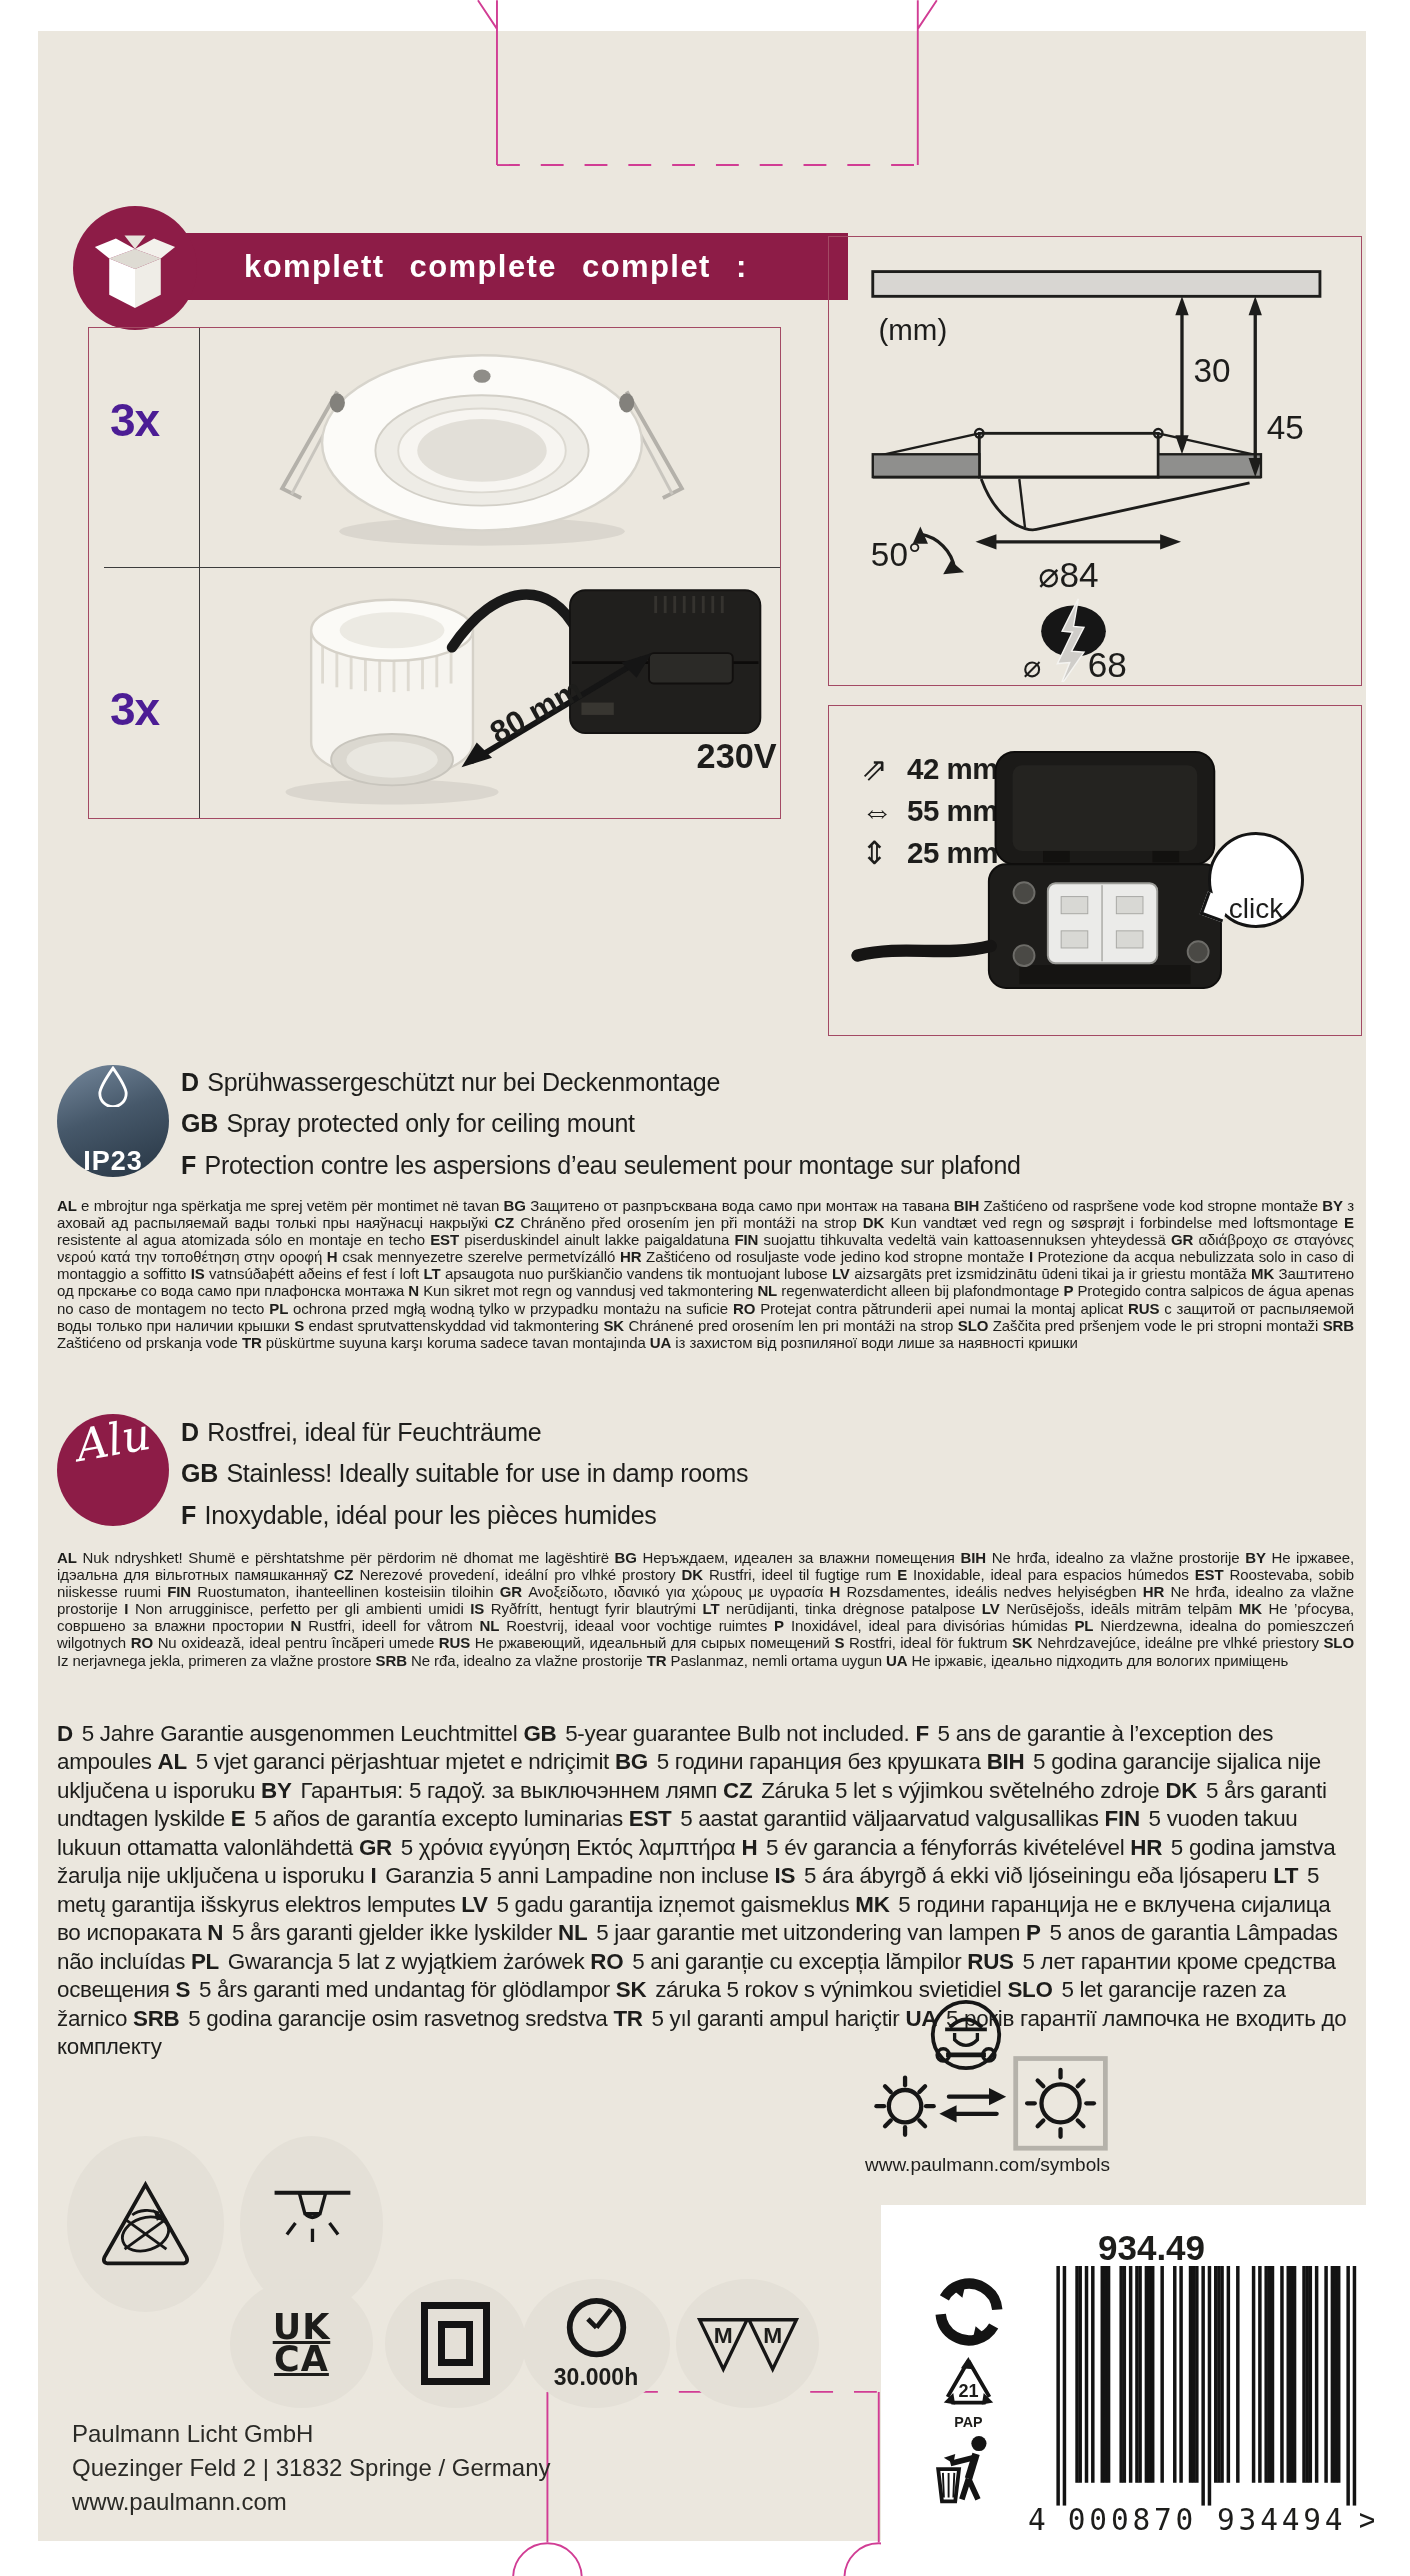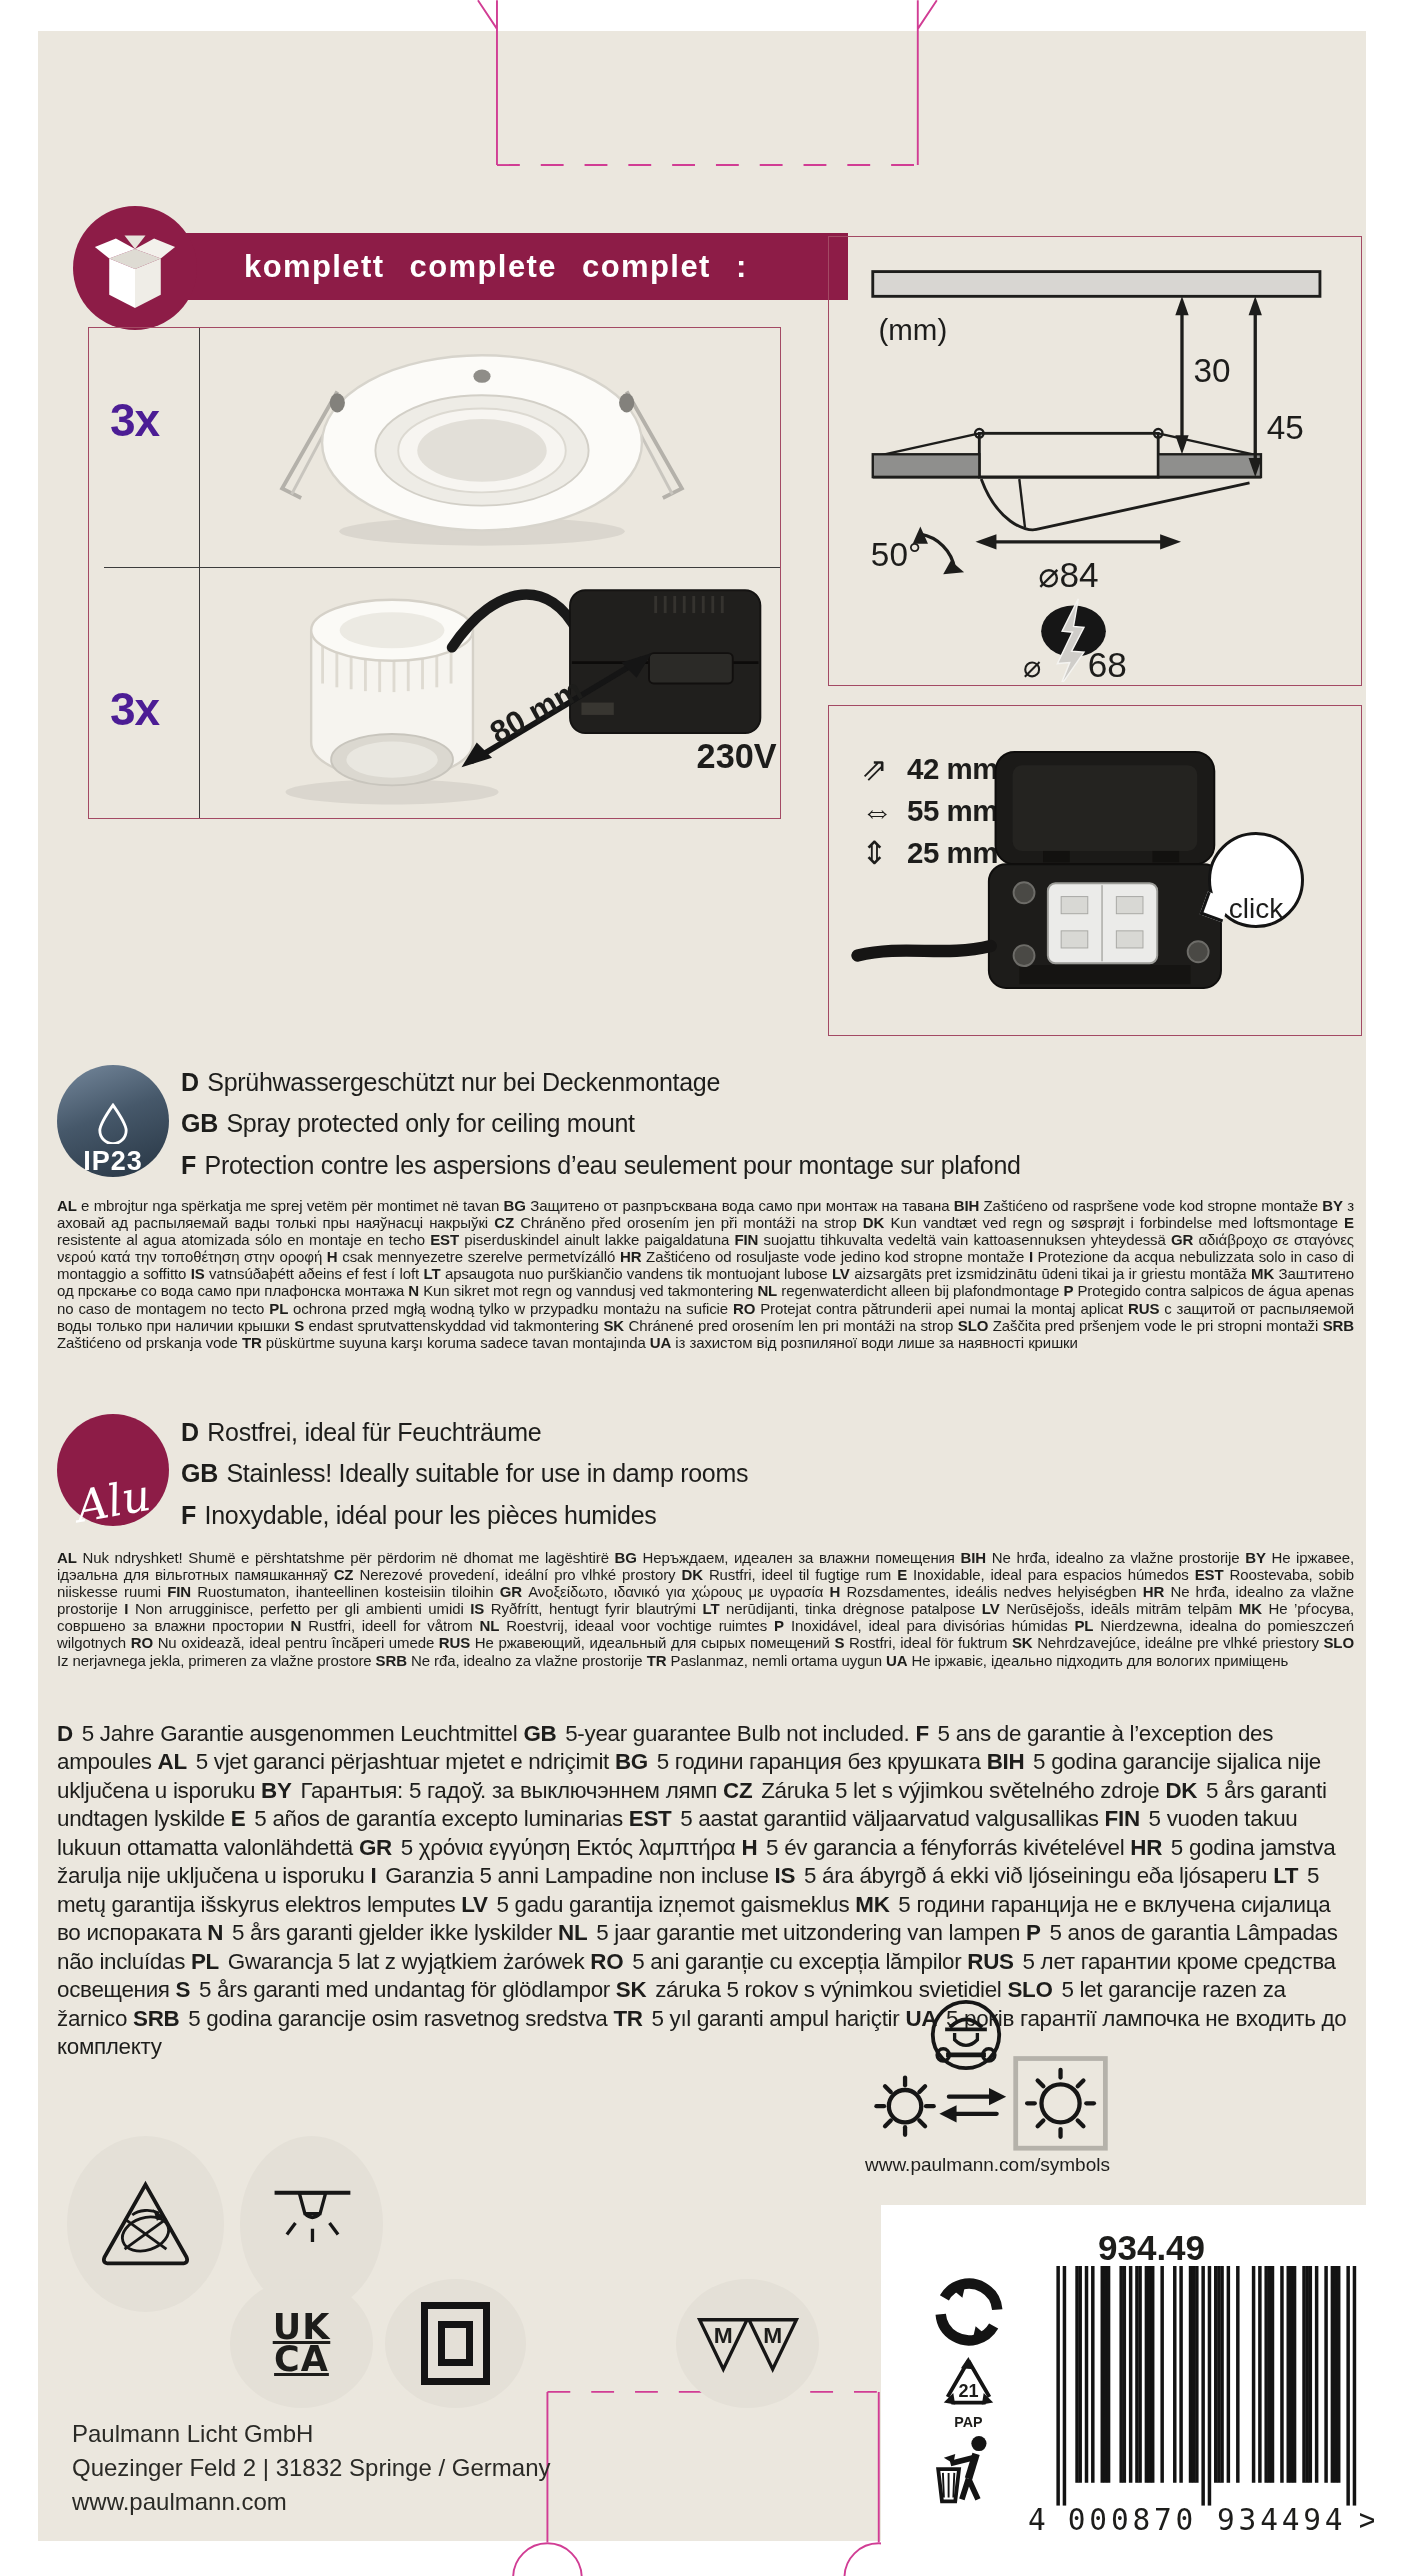--- a/index.html
+++ b/index.html
@@ -29,21 +29,21 @@
   .dimrow .ic{width:46px;font-size:32px;color:#1d1d1b;}
   .dimrow .tx{font-size:29.5px;font-weight:600;letter-spacing:-0.5px;}
   .click-bubble{position:absolute;left:379px;top:126px;width:90px;height:90px;background:#fff;
     border:3.3px solid #141414;border-radius:50%;display:flex;align-items:flex-end;justify-content:center;
     font-size:28px;font-weight:500;z-index:3;}
   .click-bubble::after{content:"";position:absolute;left:-7.6px;bottom:5.7px;width:21px;height:21px;
     background:#fff;border-left:3.3px solid #141414;border-bottom:3.3px solid #141414;transform:rotate(20deg);}
 
   
   .round-badge{width:112px;height:112px;border-radius:50%;display:flex;flex-direction:column;
-    align-items:center;justify-content:flex-end;color:#fff;}
+    align-items:center;justify-content:space-between;color:#fff;}
   .ip-badge{left:57px;top:1065px;background:linear-gradient(160deg,#75889c 0%,#46586a 45%,#273543 100%);}
   .ip-badge .ip-label{font-size:27px;font-weight:700;letter-spacing:1px;margin-top:1.9px;}
   .alu-badge{left:57px;top:1414px;background:#8d1c47;}
   .alu-badge span{font-family:"DejaVu Serif",serif;font-style:italic;font-size:44px;transform:rotate(-10deg);}
 
   .feats{width:1181px;}
   .feat{font-size:25px;letter-spacing:-0.3px;margin-bottom:12.4px;white-space:nowrap;}
   .feat b{margin-right:8.6px;}
   .legend{width:1297px;font-size:15px;line-height:1.14;letter-spacing:-0.1px;text-align:justify;}
   .legend b{font-weight:700;}
@@ -332,20 +332,27 @@
   <div class="abs ellipse" style="left:230px;top:2279px;width:143px;height:129px;text-decoration:underline;">
     <div class="ukca">
       <div>UK</div>
         <div>CA</div>
     </div>
   </div>
   <div class="abs ellipse" style="left:385px;top:2279px;width:141px;height:129px;">
     <div class="sq-outer">
         <div class="sq-inner"></div>
       </div>
+  </div>
+  <div class="abs ellipse" style="left:522px;top:2279px;width:148px;height:129px;">
+    <svg width="67" height="67" viewBox="0 0 70 70">
+      <circle cx="35" cy="33" r="28" fill="none" stroke="#161616" stroke-width="6"></circle>
+      <path d="M35,33 L50,14 M35,33 L26,24" fill="none" stroke="#161616" stroke-width="5"></path>
+    </svg>
+    <div class="hours">30.000h</div>
   </div>
   <div class="abs ellipse" style="left:676px;top:2279px;width:143px;height:129px;">
     <svg width="112" height="63" viewBox="0 0 118 66">
       <path d="M8,8 L58,8 L33,60 Z" fill="none" stroke="#161616" stroke-width="3.5"></path>
       <path d="M60,8 L110,8 L85,60 Z" fill="none" stroke="#161616" stroke-width="3.5"></path>
       <text x="33" y="32" font-size="24" font-weight="700" text-anchor="middle">M</text>
       <text x="85" y="32" font-size="24" font-weight="700" text-anchor="middle">M</text>
     </svg>
   </div>
 

